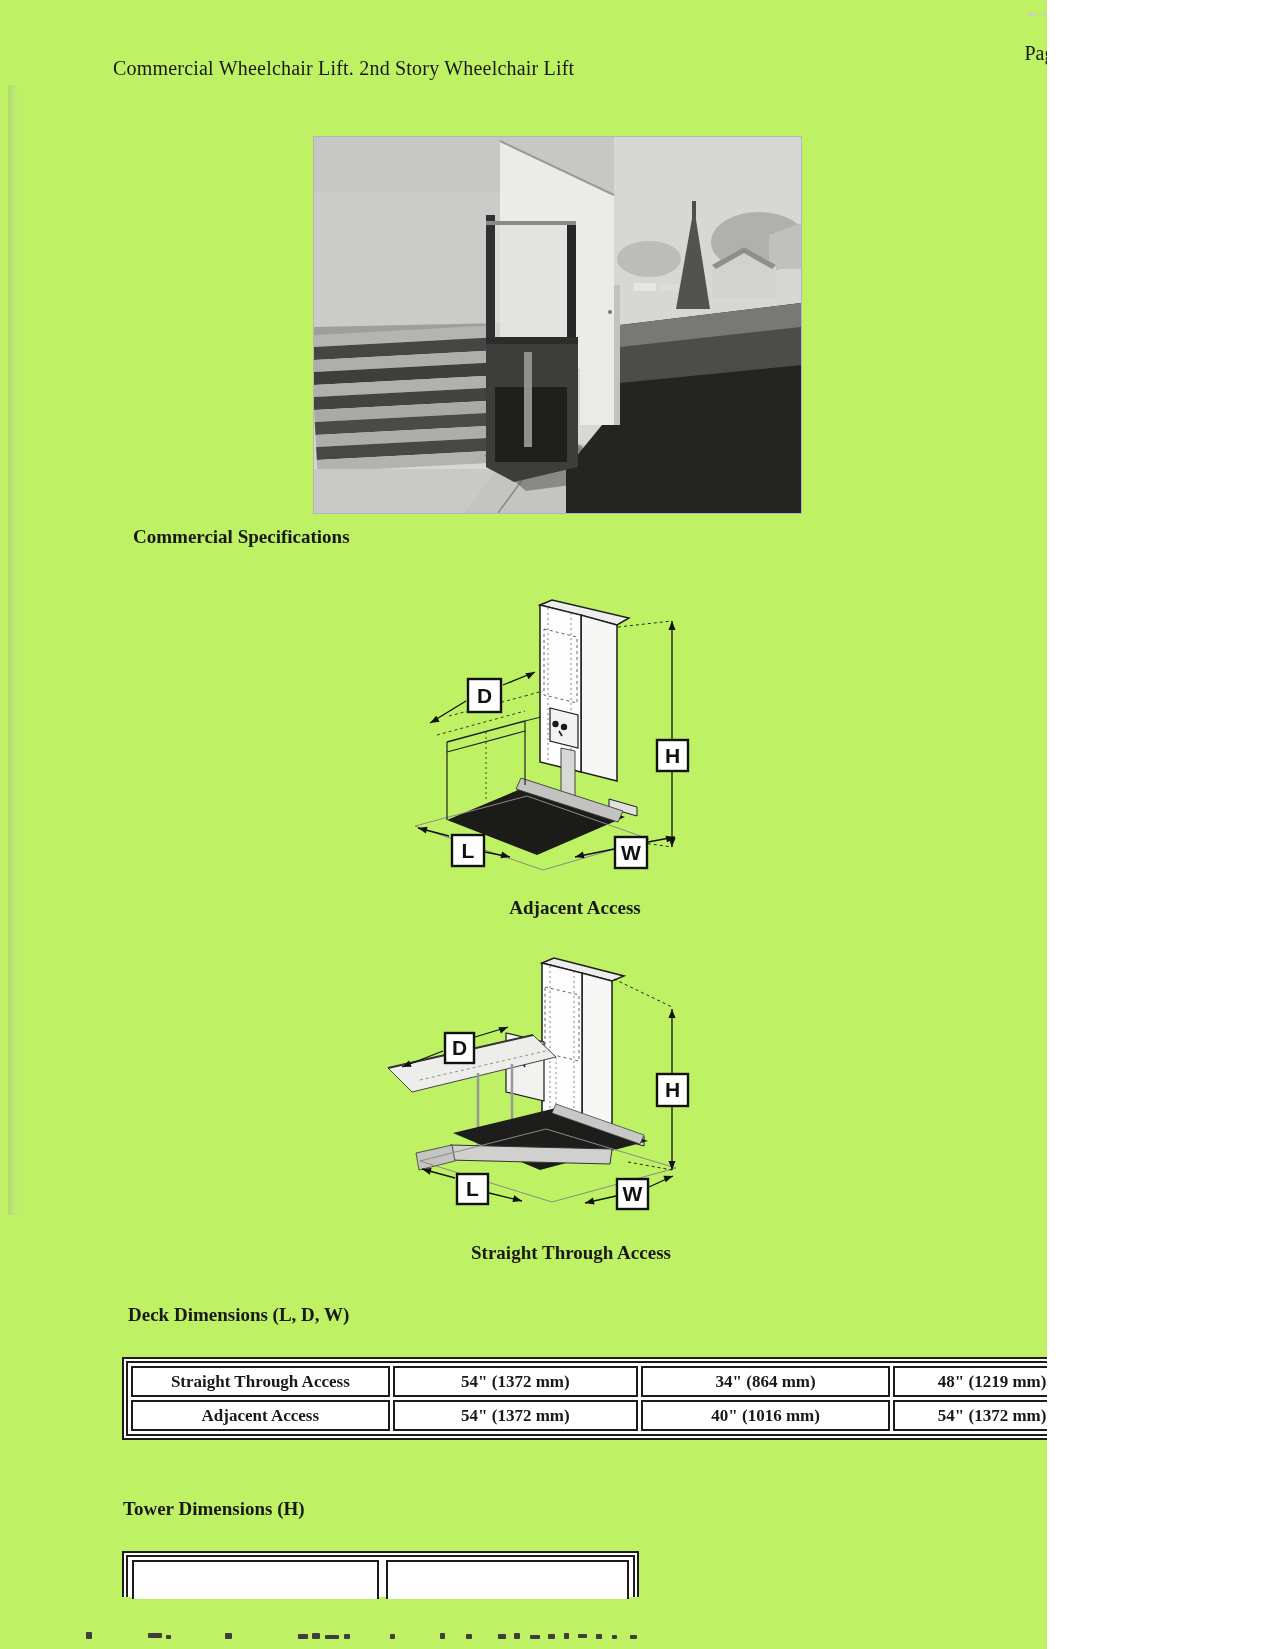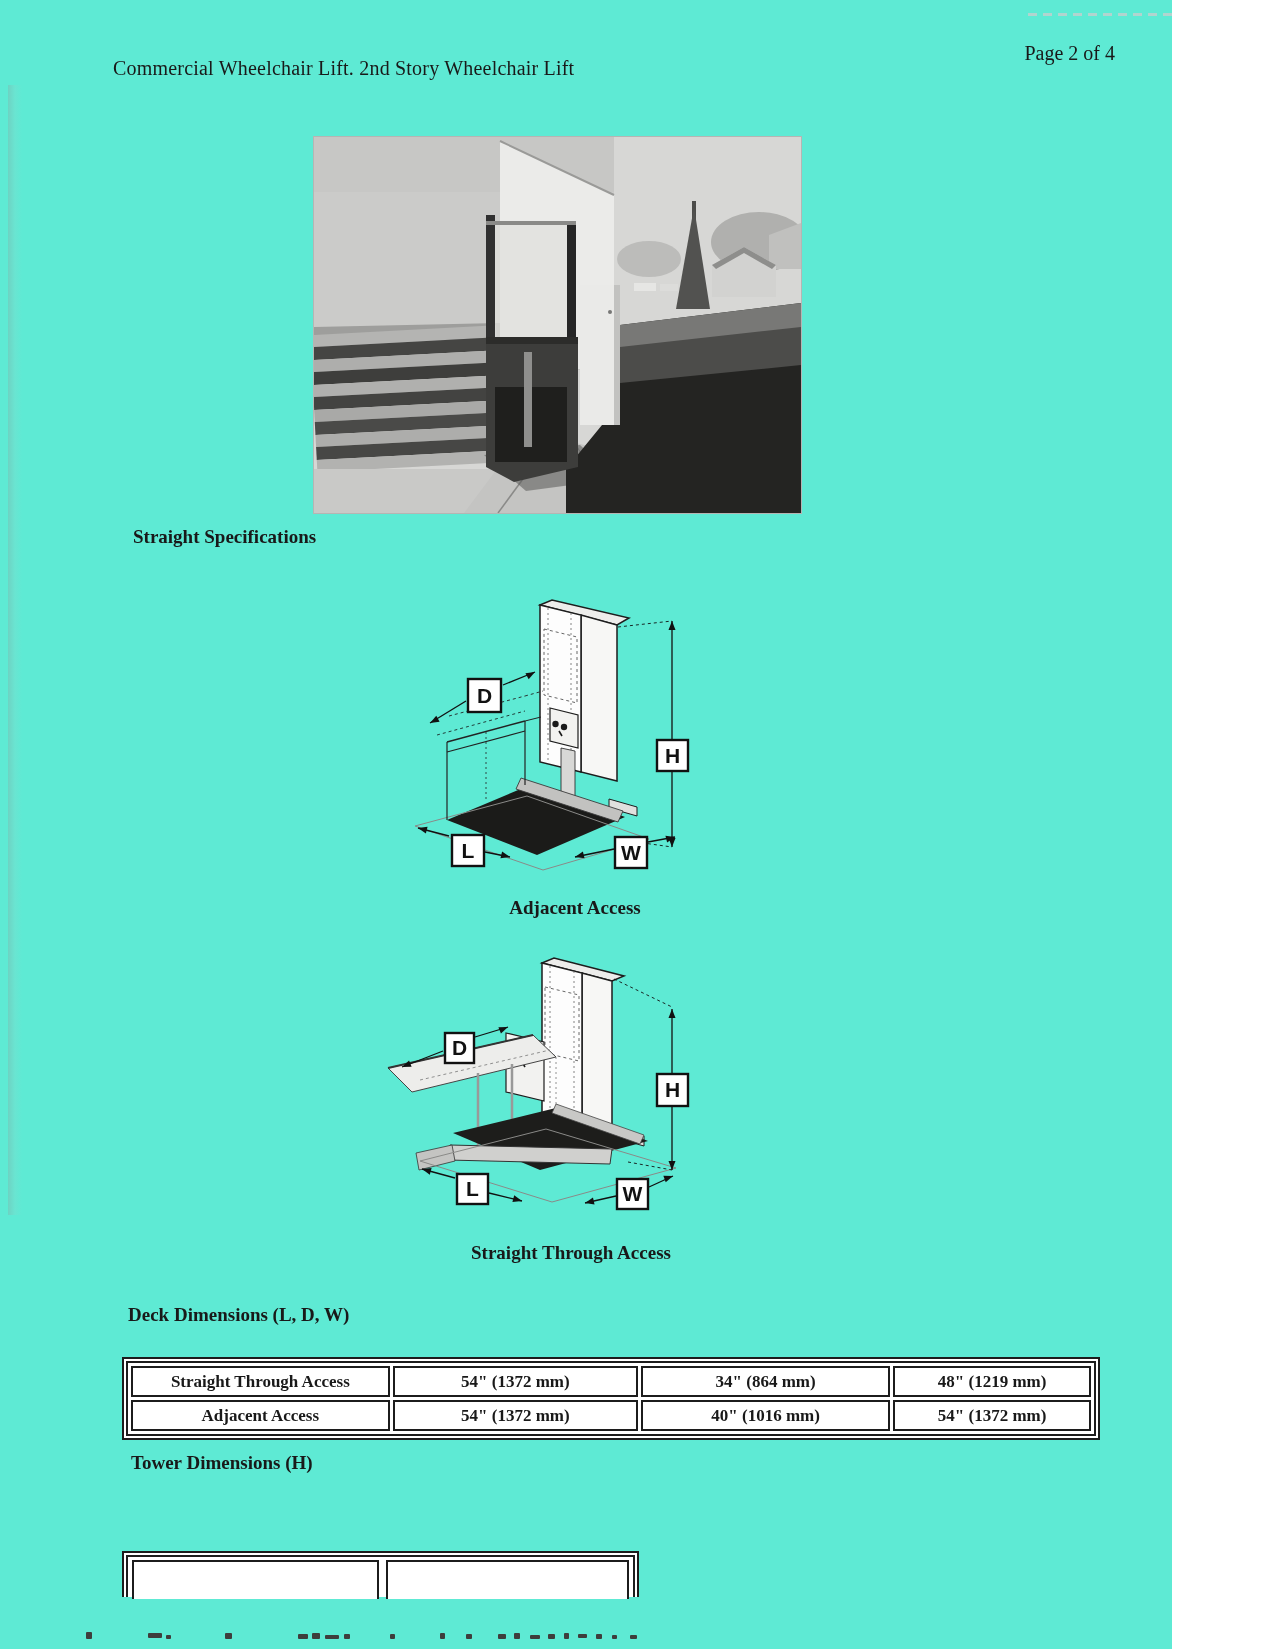--- a/index.html
+++ b/index.html
@@ -1,16 +1,16 @@
 <!DOCTYPE html>
 <html><head>
 <meta charset="utf-8">
 <style>
   html,body{margin:0;padding:0;background:#ffffff;}
-  #page{position:relative;width:1172px;height:1649px;background:#5eead4;overflow:hidden;
+  #page{position:relative;width:1047px;height:1649px;background:#bef264;overflow:hidden;
         font-family:"Liberation Serif",serif;color:#191919;}
   .abs{position:absolute;}
   .doc-title{font-size:20px;letter-spacing:.2px;}
   .page-num{font-size:20px;text-align:right;}
   .heading{font-size:19px;font-weight:bold;}
   .caption{font-size:19px;font-weight:bold;text-align:center;width:320px;}
   
   .photo{border:1px solid #b5b5b3;}
   
   .deck-table-outer{position:absolute;left:122px;top:1357px;width:978px;
@@ -111,21 +111,21 @@
       <rect x="172" y="78" width="9" height="235" fill="#303030"></rect>
       <rect x="253" y="84" width="9" height="230" fill="#262626"></rect>
       <rect x="172" y="84" width="90" height="4" fill="#8a8a88"></rect>
       <rect x="172" y="200" width="92" height="7" fill="#2c2c2a"></rect>
       <polygon points="172,207 264,207 264,330 200,345 172,330" fill="#3d3d3b"></polygon>
       <rect x="181" y="250" width="72" height="75" fill="#1f1f1d"></rect>
       <rect x="210" y="215" width="8" height="95" fill="#8f8f8d"></rect>
     </g>
   </svg>
 
-  <div class="abs heading" style="left:133px;top:526px;">Straight Specifications</div>
+  <div class="abs heading" style="left:133px;top:526px;">Commercial Specifications</div>
 
   <svg class="abs" style="left:385px;top:595px;" width="320" height="290" viewBox="0 0 320 290">
     <g stroke="#1d1d1d" fill="none" stroke-width="1.5">
       <polygon points="155,10 167,5 244,23 232,30" fill="#ededeb"></polygon>
       <polygon points="196,20 232,30 232,186 196,177" fill="#f7f7f5"></polygon>
       <polygon points="155,10 196,20 196,177 155,167" fill="#fdfdfd"></polygon>
       <path d="M163,13 V168" stroke-width=".8" stroke-dasharray="2,3" stroke="#666"></path>
       <path d="M186,18 V174" stroke-width=".8" stroke-dasharray="2,3" stroke="#666"></path>
       <polygon points="159,34 192,42 192,108 159,100" stroke-width=".9" stroke-dasharray="3,3" stroke="#555"></polygon>
       <polygon points="165,113 193,120 193,153 165,146" fill="#f2f2f0" stroke-width="1.2"></polygon>
@@ -276,21 +276,21 @@
       <tr>
         <td>Adjacent Access</td>
         <td>54" (1372 mm)</td>
         <td>40" (1016 mm)</td>
         <td>54" (1372 mm)</td>
       </tr>
     </tbody>
       </table>
   </div>
 
-  <div class="abs heading" style="left:123px;top:1452px;margin-left:8px;">Tower Dimensions (H)</div>
+  <div class="abs heading" style="left:123px;top:1498px;">Tower Dimensions (H)</div>
 
   <div class="tower-table-outer">
     <div class="tower-cell c1"></div>
     <div class="tower-cell c2"></div>
   </div>
 
   <div>
     <div class="frag" style="left:86px;top:1632px;width:6px;height:7px;"></div>
     <div class="frag" style="left:148px;top:1633px;width:14px;height:5px;"></div>
     <div class="frag" style="left:166px;top:1635px;width:5px;height:4px;"></div>

